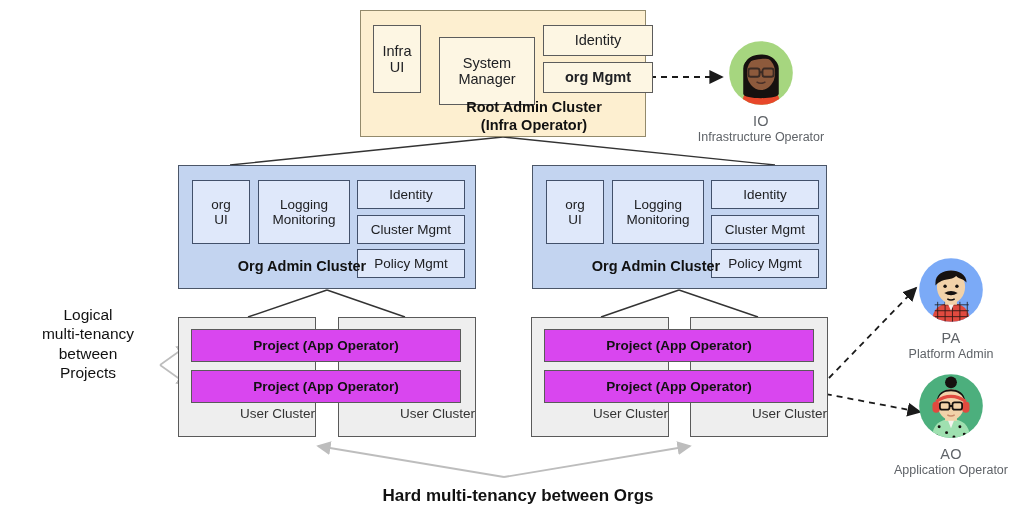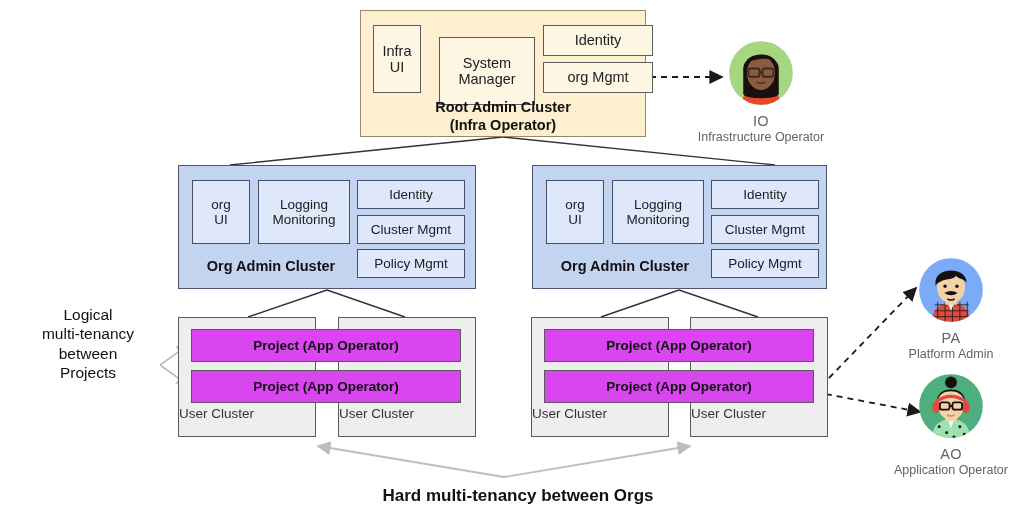--- a/index.html
+++ b/index.html
@@ -14,22 +14,22 @@
   .uc-group{position:absolute;}
   .uc-box{position:absolute;box-sizing:border-box;background:#eeeeee;border:1.5px solid #5a5a5a;}
 
   .cell{position:absolute;box-sizing:border-box;display:flex;align-items:center;
         justify-content:center;text-align:center;line-height:1.12;}
   .cell-root{background:#fdf6e3;border:1.5px solid #5c5c5c;font-size:14.5px;color:#202124;}
   .cell-org{background:#dfe8fa;border:1.5px solid #42506a;font-size:13.5px;color:#202124;}
   .cell-proj{background:#d946ef;border:1.5px solid #5a5a5a;font-size:13.5px;font-weight:bold;color:#111;}
 
   .panel-title{position:absolute;width:100%;text-align:center;font-weight:bold;
-               font-size:14.5px;color:#111;line-height:1.2;}
-  .uc-label{position:absolute;width:100%;text-align:left;font-size:13.5px;color:#333;}
+               font-size:14.5px;color:#111;line-height:1.2;margin-left:31px;}
+  .uc-label{position:absolute;width:100%;text-align:right;font-size:13.5px;color:#333;}
 
   .avatar-wrap{position:absolute;text-align:center;width:150px;}
   .avatar{width:74px;height:74px;margin:0 auto;display:block;}
   .av-initials{font-size:14.5px;color:#5f6368;margin-top:3px;letter-spacing:.3px;}
   .av-role{font-size:12.5px;color:#5f6368;margin-top:1px;}
 
   .side-note{position:absolute;text-align:center;font-weight:normal;font-size:15.5px;
              color:#111;line-height:1.25;width:160px;}
   .bottom-note{position:absolute;text-align:center;font-weight:bold;font-size:17px;color:#111;width:100%;}
 </style>
@@ -85,21 +85,21 @@
       <path d="M504,477 L690,446" marker-end="url(#arrowGray)"></path>
     </g>
   </svg>
 
   <div class="panel root-panel" style="left:360px;top:10px;width:286px;height:127px;">
     <div class="cell cell-root" style="left:12px;top:14px;width:48px;height:68px;white-space:pre-line;">Infra
 UI</div>
     <div class="cell cell-root" style="left:78px;top:26px;width:96px;height:68px;white-space:pre-line;">System
 Manager</div>
     <div class="cell cell-root" style="left:182px;top:14px;width:110px;height:31px;">Identity</div>
-    <div class="cell cell-root" style="left:182px;top:51px;width:110px;height:31px;">org Mgmt</div>
+    <div class="cell cell-root" style="left:182px;top:51px;width:110px;height:31px;font-weight:bold;">org Mgmt</div>
     <div class="panel-title" style="top:88px;">Root Admin Cluster</div>
     <div class="panel-title" style="top:106px;">(Infra Operator)</div>
   </div>
 
   <div class="panel org-panel" style="left:178px;top:165px;width:298px;height:124px;">
     <div class="cell cell-org" style="left:13px;top:14px;width:58px;height:64px;white-space:pre-line;">org
 UI</div>
     <div class="cell cell-org" style="left:79px;top:14px;width:92px;height:64px;white-space:pre-line;">Logging
 Monitoring</div>
     <div class="cell cell-org" style="left:178px;top:14px;width:108px;height:29px;">Identity</div>

